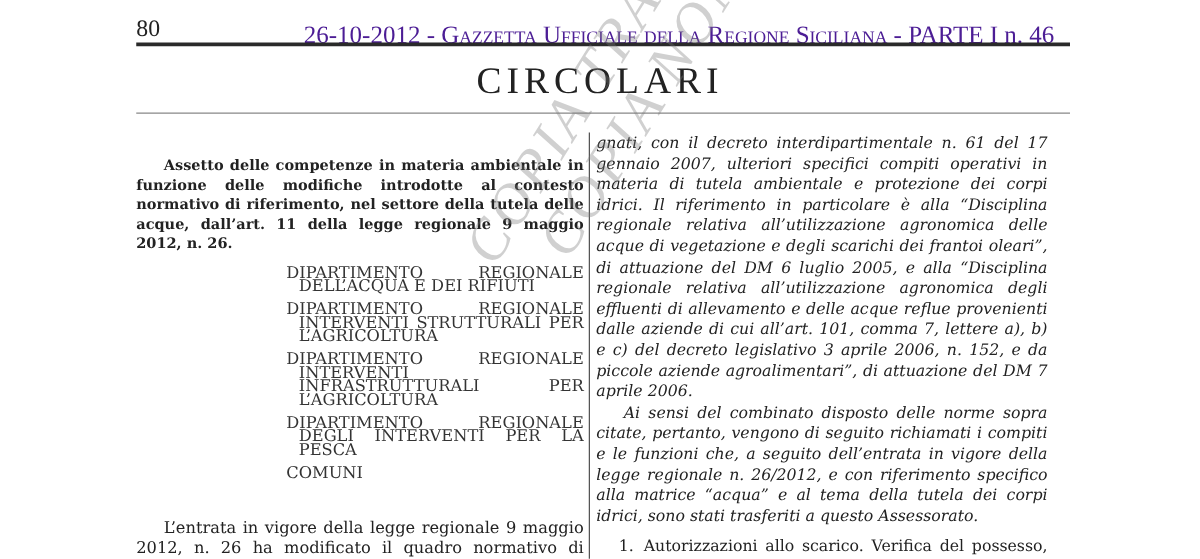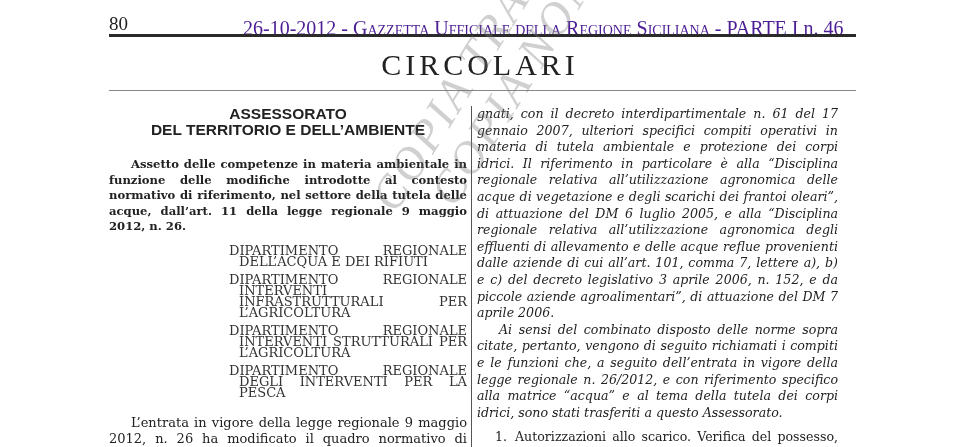--- a/index.html
+++ b/index.html
@@ -51,30 +51,27 @@
     <span>-</span>
     <span>PARTE I</span>
     <span>n. 46</span>
   </div>
   <div class="rule-top"></div>
 
   <div class="section-title">CIRCOLARI</div>
   <div class="rule-mid"></div>
 
   <div class="col-left">
-    <div class="assessorato">
-      <div>ASSESSORATO</div>
-      <div>DEL TERRITORIO E DELL’AMBIENTE</div>
-    </div>
     <div class="circ-subject">Assetto delle competenze in materia ambientale in funzione delle modifiche introdotte al contesto normativo di riferimento, nel settore della tutela delle acque, dall’art. 11 della legge regionale 9 maggio 2012, n. 26.</div>
     <div class="recipients">
       <div class="item">DIPARTIMENTO REGIONALE DELL’ACQUA E DEI RIFIUTI</div>
+      <div class="item">DIPARTIMENTO REGIONALE INTERVENTI STRUTTURALI PER L’AGRICOLTURA</div>
       <div class="item">DIPARTIMENTO REGIONALE INTERVENTI INFRASTRUTTURALI PER L’AGRICOLTURA</div>
-      <div class="item">DIPARTIMENTO REGIONALE INTERVENTI STRUTTURALI PER L’AGRICOLTURA</div>
       <div class="item">DIPARTIMENTO REGIONALE DEGLI INTERVENTI PER LA PESCA</div>
+      <div class="item">COMUNI</div>
     </div>
   </div>
 
   <div class="intro">
     <p>L’entrata in vigore della legge regionale 9 maggio 2012, n. 26 ha modificato il quadro normativo di riferimento in materia ambientale, e in particolare:</p>
   </div>
 
   <div class="col-divider"></div>
 
   <div class="col-right">

